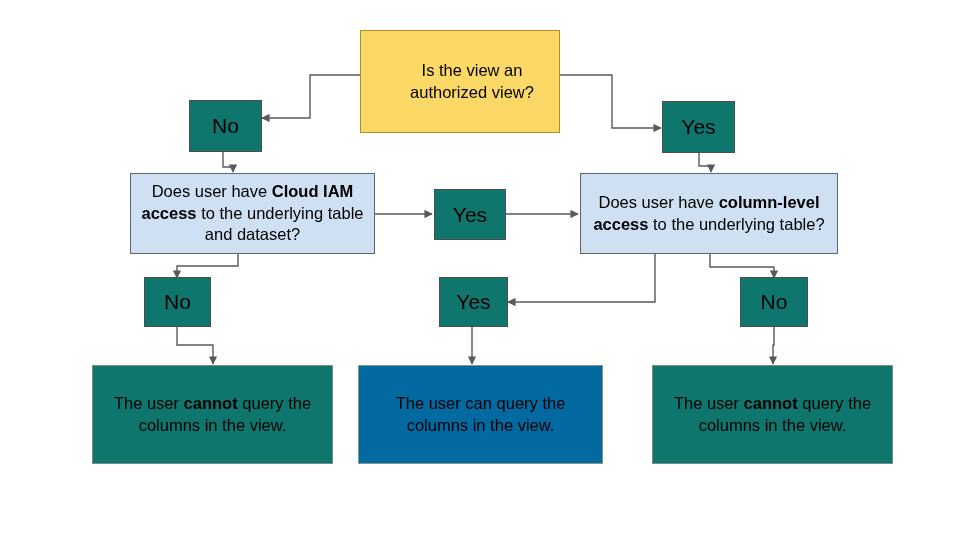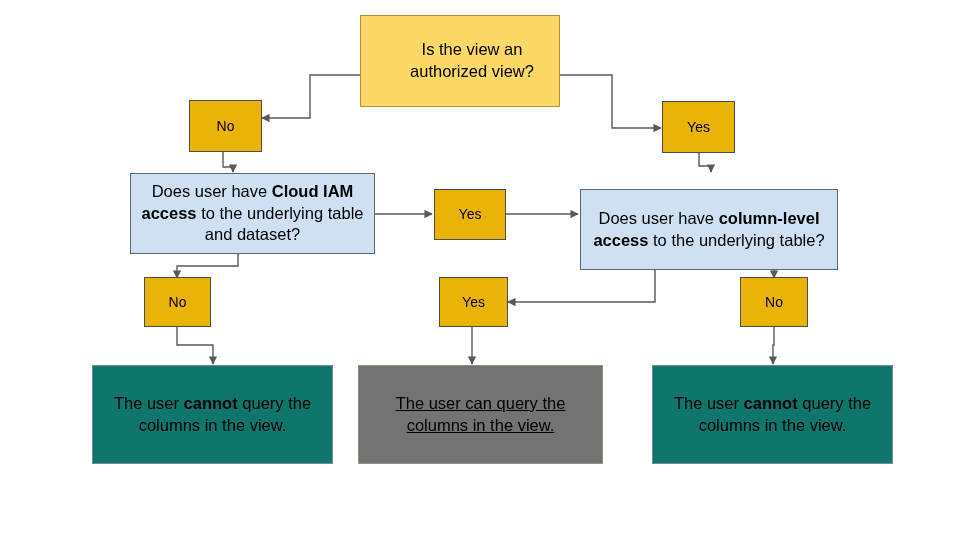--- a/index.html
+++ b/index.html
@@ -46,35 +46,34 @@
     background: #fcd966;
     border-color: #b38f2c;
     font-size: 16.5px;
   }
   .decision-blue {
     background: #cfe0f3;
     border-color: #5b6770;
     font-size: 16.5px;
   }
   .label-box {
-    background: #eab308;
+    background: #0f766e;
     border-color: #4d4d4d;
-    font-size: 14px;
+    font-size: 21px;
     justify-content: center;
   }
   .result-gray {
     background: #0f766e;
     border-color: #7b8a8c;
     font-size: 16.5px;
   }
   .result-green {
-    background: #737373;
+    background: #0369a1;
     border-color: #85997a;
     font-size: 16.5px;
-    text-decoration: underline;
   }
   .node b {
     font-weight: bold;
   }
 </style>
 </head>
 <body>
 
 <div id="canvas">
 
@@ -105,41 +104,41 @@
       <path d="M 655 254 L 655 302 L 508 302" marker-end="url(#arrow)"></path>
 
       <path d="M 472 327 L 472 364" marker-end="url(#arrow)"></path>
 
       <path d="M 710 254 L 710 267 L 774 267 L 774 278" marker-end="url(#arrow)"></path>
 
       <path d="M 774 327 L 774 345 L 773 345 L 773 364" marker-end="url(#arrow)"></path>
     </g>
   </svg>
 
-  <div class="node decision-yellow" style="left:360px; top:15px; width:200px; height:92px;padding-left:24px;">
+  <div class="node decision-yellow" style="left:360px; top:30px; width:200px; height:103px;padding-left:24px;">
     <span class="txt">Is the view an authorized view?</span>
   </div>
 
   <div class="node label-box" style="left:189px; top:100px; width:73px; height:52px;">
     <span class="txt">No</span>
   </div>
 
   <div class="node label-box" style="left:662px; top:101px; width:73px; height:52px;">
     <span class="txt">Yes</span>
   </div>
 
   <div class="node decision-blue" style="left:114px; top:173px; width:245px; height:81px;margin-left:16px;">
     <span class="txt"><span>Does user have </span><b>Cloud IAM access</b><span> to the underlying table and dataset?</span></span>
   </div>
 
   <div class="node label-box" style="left:434px; top:189px; width:72px; height:51px;">
     <span class="txt">Yes</span>
   </div>
 
-  <div class="node decision-blue" style="left:580px; top:173px; width:258px; height:81px;margin-top:16px;">
+  <div class="node decision-blue" style="left:580px; top:173px; width:258px; height:81px;">
     <span class="txt"><span>Does user have </span><b>column-level access</b><span> to the underlying table?</span></span>
   </div>
 
   <div class="node label-box" style="left:144px; top:277px; width:67px; height:50px;">
     <span class="txt">No</span>
   </div>
 
   <div class="node label-box" style="left:439px; top:277px; width:69px; height:50px;">
     <span class="txt">Yes</span>
   </div>

